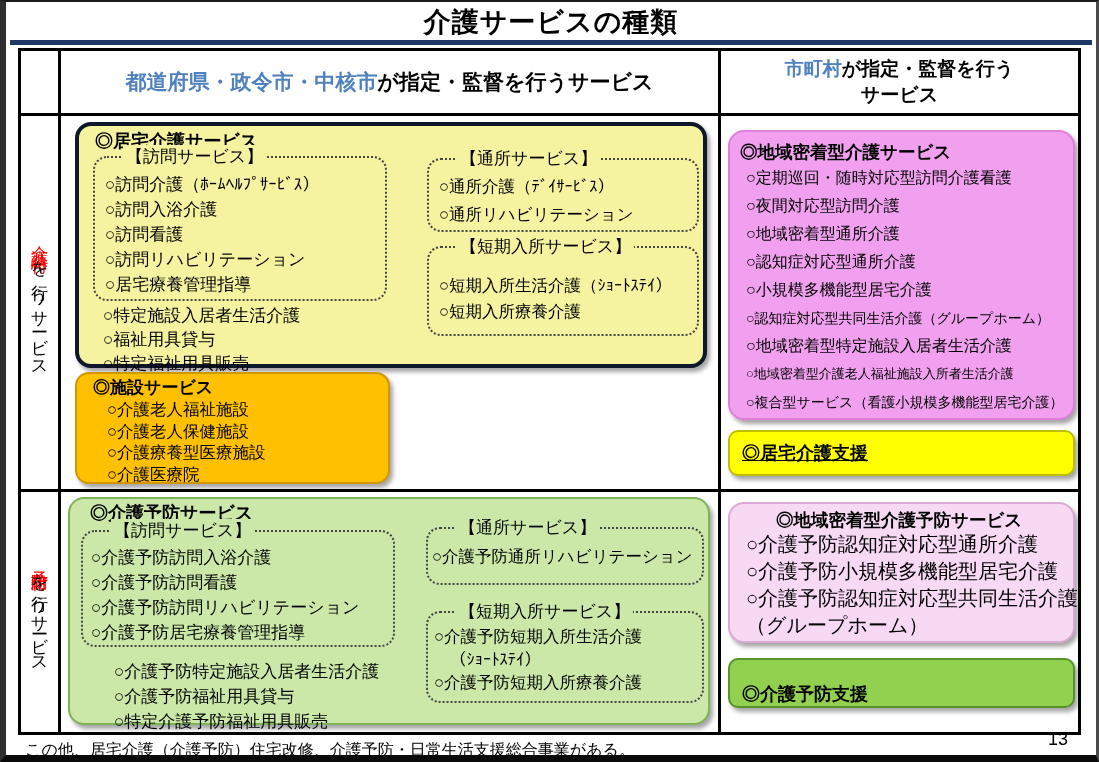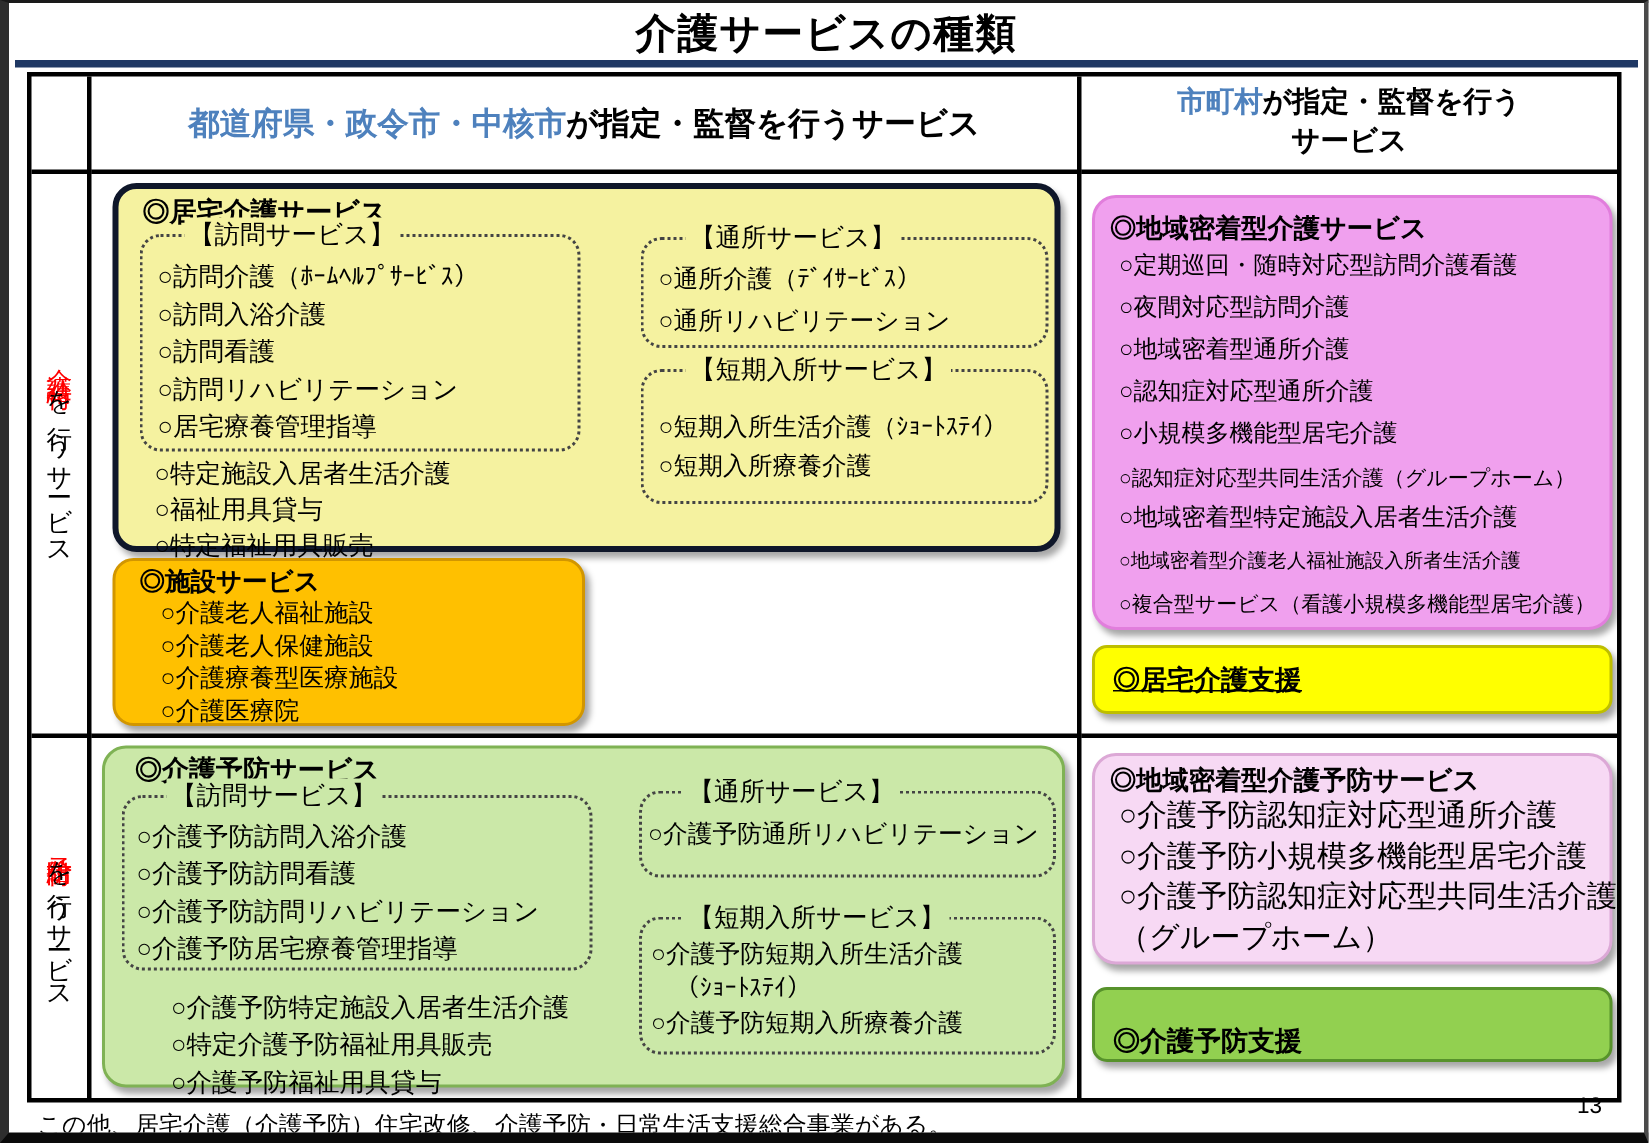--- a/index.html
+++ b/index.html
@@ -81,30 +81,30 @@
   .g-extra{position:absolute; left:16px; top:160px; font-size:17px; line-height:25px;margin-left:28px;}
   .g-tsusho{left:356px; top:28px; width:278px; height:58px; padding:15px 0 0 4px;}
   .g-tsusho .item{font-size:16.5px; line-height:24px;}
   .g-tanki{left:356px; top:112px; width:278px; height:92px; padding:12px 0 0 6px;}
   .g-tanki .item{font-size:16.5px; line-height:23px;}
   .indent{padding-left:16px;}
 
   
   .lpinkbox{left:7px; top:10px; width:347px; height:141px; background:#F7D9F4;
     border:2px solid #DCA8D6; border-radius:16px; padding:4px 0 0 10px;}
-  .lpinkbox .box-title{font-size:17.5px;}
+  .lpinkbox .box-title{font-size:17.5px;margin-left:36px;}
   .lpinkbox .item{font-size:20px; line-height:27px; padding-left:6px;font-family:Liberation Mono, monospace;}
 
   
   .gsupportbox{left:7px; top:166px; width:347px; height:50px; background:#92D050;
     border:2px solid #57922B; border-radius:10px; display:flex; align-items:flex-end; padding-left:12px;}
   .gsupportbox .box-title{font-size:18px;}
 
   .footer{position:absolute; left:19px; top:738px; font-size:16px;}
-  .pagenum{position:absolute; right:28px; top:727px; font-size:15px;}
+  .pagenum{position:absolute; right:28px; top:727px; font-size:18px;}
 </style>
 </head>
 <body>
 
 <div class="page">
 
   <div class="title">介護サービスの種類</div>
   <div class="navy-line"></div>
 
   <div class="grid">
@@ -193,22 +193,22 @@
         <div class="box-title">◎介護予防サービス</div>
         <div class="dotted g-homon">
           <span class="dlabel gbg">【訪問サービス】</span>
           <div class="item">○介護予防訪問入浴介護</div>
           <div class="item">○介護予防訪問看護</div>
           <div class="item">○介護予防訪問リハビリテーション</div>
           <div class="item">○介護予防居宅療養管理指導</div>
         </div>
         <div class="g-extra">
           <div class="item">○介護予防特定施設入居者生活介護</div>
+          <div class="item">○介護予防福祉用具貸与</div>
           <div class="item">○特定介護予防福祉用具販売</div>
-          <div class="item">○介護予防福祉用具貸与</div>
         </div>
         <div class="dotted g-tsusho">
           <span class="dlabel gbg">【通所サービス】</span>
           <div class="item">○介護予防通所リハビリテーション</div>
         </div>
         <div class="dotted g-tanki">
           <span class="dlabel gbg">【短期入所サービス】</span>
           <div class="item">○介護予防短期入所生活介護</div>
           <div class="item indent">（ｼｮｰﾄｽﾃｲ）</div>
           <div class="item">○介護予防短期入所療養介護</div>

